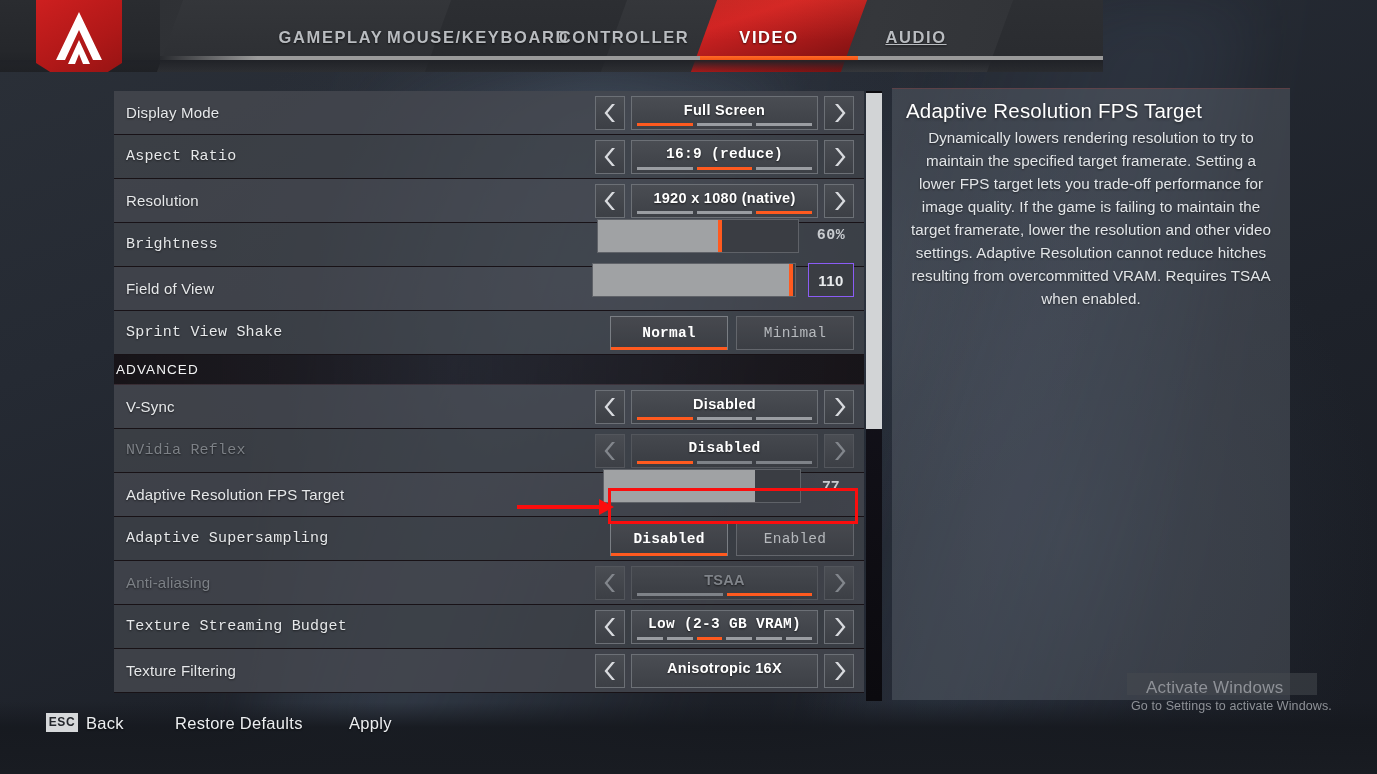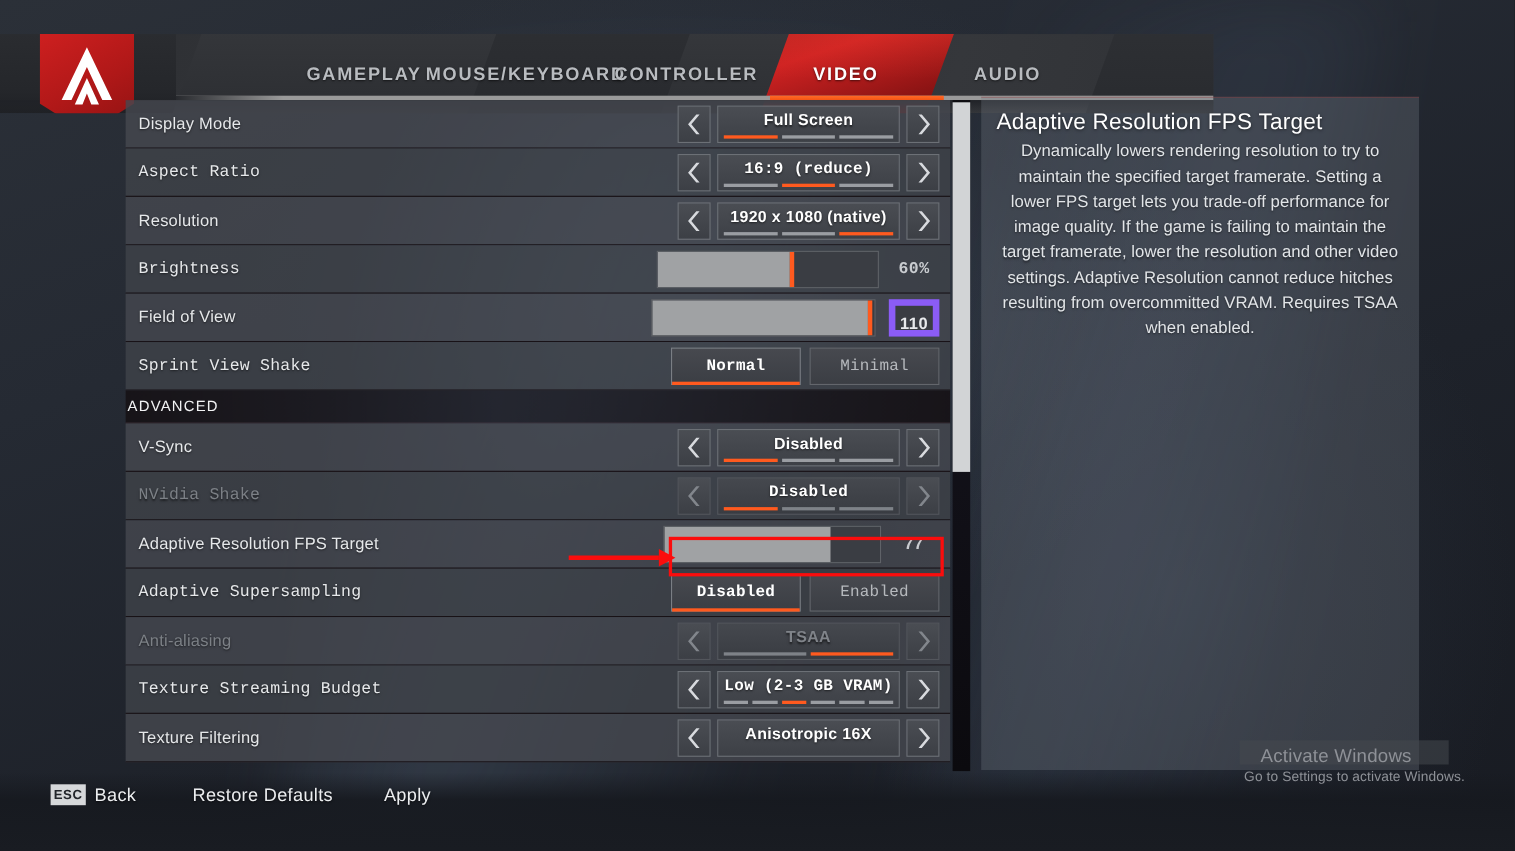--- a/index.html
+++ b/index.html
@@ -23,21 +23,21 @@
     background: linear-gradient(100deg, rgba(120,145,175,0) 0%, rgba(125,150,180,0.20) 45%, rgba(120,145,175,0) 100%);
     transform: skewX(-9deg); filter: blur(28px);
   }
   .bg-streak2 {
     position: absolute; top: 0px; left: 870px; width: 330px; height: 774px;
     background: linear-gradient(100deg, rgba(90,110,140,0) 0%, rgba(95,115,145,0.14) 50%, rgba(90,110,140,0) 100%);
     transform: skewX(-9deg); filter: blur(30px);
   }
 
   
-  .topbar { position: absolute; left: 0; top: 0; width: 1103px; height: 72px; overflow: hidden; margin-top: 31px; }
+  .topbar { position: absolute; left: 0; top: 0; width: 1103px; height: 72px; overflow: hidden; }
   .topbar-bg {
     position: absolute; inset: 0;
     background: linear-gradient(180deg, #2a2c30 0%, #25272b 70%, #1f2125 100%);
   }
   .topbar-shade {
     position: absolute; left: 160px; top: 0; width: 1220px; height: 72px;
     background: linear-gradient(105deg, #2f3135 0%, #34363a 18%, #2c2e32 38%, #35373b 58%, #2a2c30 100%);
   }
   .facet {
     position: absolute; top: -12px; height: 96px;
@@ -125,50 +125,50 @@
   
   .spinner { position: absolute; right: 10px; top: 5px; height: 34px; display: flex; align-items: center; gap: 6px; }
   .arrow-btn {
     width: 30px; height: 34px; border: 1px solid #6c7076;
     background: linear-gradient(180deg,#4a4d53,#3c3f45);
     display: flex; align-items: center; justify-content: center;
   }
   .arrow-btn.dim { border-color: #53565c; }
   .arrow-btn svg { display: block; }
   .spin-box {
-    width: 166px; height: 34px; border: 1px solid #6c7076;
+    width: 187px; height: 34px; border: 1px solid #6c7076;
     background: linear-gradient(180deg,#4a4d53,#3d4046);
     position: relative;
     padding-left: 41px;
   }
   .spin-box.dim { border-color: #53565c; background: linear-gradient(180deg,#45484e,#393c42); }
   .spin-val {
     position: absolute; left: 0; right: 0; top: 0; height: 26px; line-height: 27px;
     text-align: center; font-size: 14.5px; font-weight: bold; color: #ffffff;
     letter-spacing: .3px; text-shadow: 0 1px 2px rgba(0,0,0,0.6);
   }
   .spin-val.dim { color: #80848a; }
   .segbar { position: absolute; left: 5px; right: 5px; bottom: 3px; height: 3px; display: flex; gap: 4px; }
   .seg { flex: 1 1 auto; height: 3px; background: #9a9da2; }
   .seg.on { background: #ff5a1f; }
   .seg.dimoff { background: #7e8288; }
 
   
-  .slider-wrap { position: absolute; right: 10px; top: 5px; height: 16px; display: flex; align-items: flex-start; margin-left: 23px; }
+  .slider-wrap { position: absolute; right: 10px; top: 5px; height: 16px; display: flex; align-items: center; margin-left: 23px; }
   .slider-track {
     position: relative; height: 34px; border: 1px solid #5f6268;
     background: #3a3d43; overflow: hidden;
   }
   .slider-fill { position: absolute; left: 0; top: 0; bottom: 0; background: #a0a2a4; }
   .slider-knob { position: absolute; top: 0; bottom: 0; width: 4px; background: #ff5a1f; }
   .slider-num {
     width: 46px; height: 34px; line-height: 34px; text-align: center;
     font-size: 15px; font-weight: bold; color: #c9ccd0; letter-spacing: .5px;
   }
-  .slider-num.boxed { border: 6px solid #8b5cf6; background: #3a3d43; color: #e8eaec; }
+  .slider-num.boxed { border: 1px solid #8b5cf6; background: #3a3d43; color: #e8eaec; }
   .slider-sep { width: 1px; background: #6a6d73; margin: 0 4px; }
 
   
   .toggles { position: absolute; right: 10px; top: 5px; height: 34px; display: flex; gap: 8px; }
   .toggle {
     width: 118px; height: 34px; border: 1px solid #63666c;
     background: linear-gradient(180deg,#47494f,#3b3e44);
     position: relative; display: flex; align-items: center; justify-content: center;
     font-size: 14.5px; color: #b6b9bd; letter-spacing: .2px;
   }
@@ -281,21 +281,21 @@
       </div>
       <div class="tab" style="left:382px; width:192px;">
         <span>MOUSE/KEYBOARD</span>
       </div>
       <div class="tab" style="left:548px; width:152px;">
         <span>CONTROLLER</span>
       </div>
       <div class="tab active" style="left:714px; width:110px;">
         <span>VIDEO</span>
       </div>
-      <div class="tab" style="left:856px; width:120px;">
+      <div class="tab" style="left:856px; width:120px;text-decoration:underline;">
         <span>AUDIO</span>
       </div>
     </div>
   </div>
 
   <div class="settings">
 
     <div class="row">
       <div class="row-label">Display Mode</div>
       <div class="spinner">
@@ -426,21 +426,21 @@
         </div>
         <div class="arrow-btn">
           <svg width="13" height="20" viewBox="0 0 13 20">
               <path d="M2 1 L9.5 10 L2 19 L5 19 L12.5 10 L5 1 Z" fill="#d8dade"></path>
             </svg>
         </div>
       </div>
     </div>
 
     <div class="row alt">
-      <div class="row-label dim">NVidia Shake</div>
+      <div class="row-label dim">NVidia Reflex</div>
       <div class="spinner">
         <div class="arrow-btn dim">
           <svg width="13" height="20" viewBox="0 0 13 20">
               <path d="M11 1 L3.5 10 L11 19 L8 19 L0.5 10 L8 1 Z" fill="#82868c"></path>
             </svg>
         </div>
         <div class="spin-box dim">
           <div class="spin-val">Disabled</div>
           <div class="segbar">
             <div class="seg on"></div>

